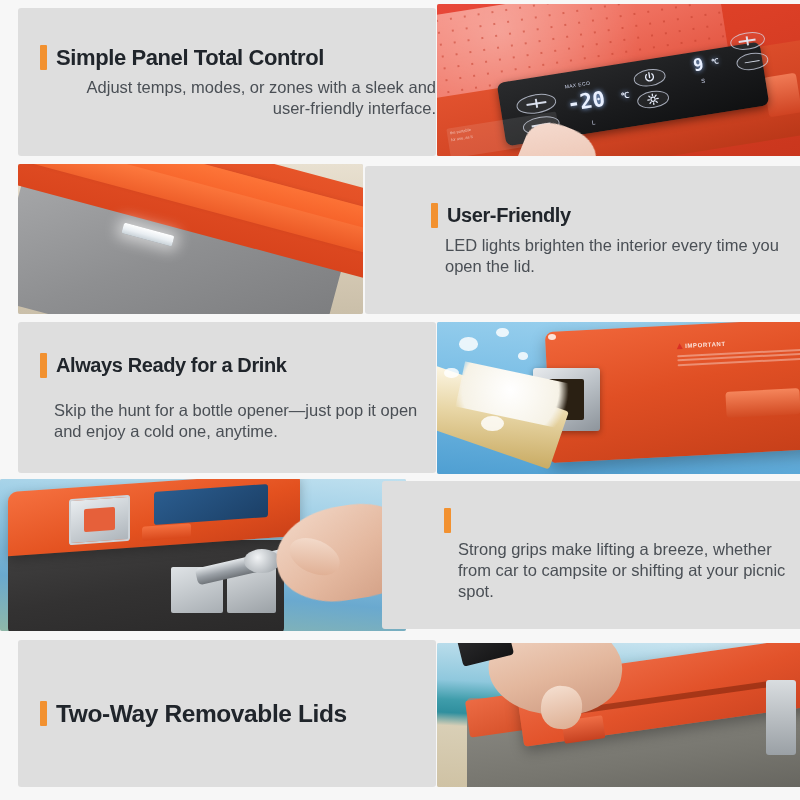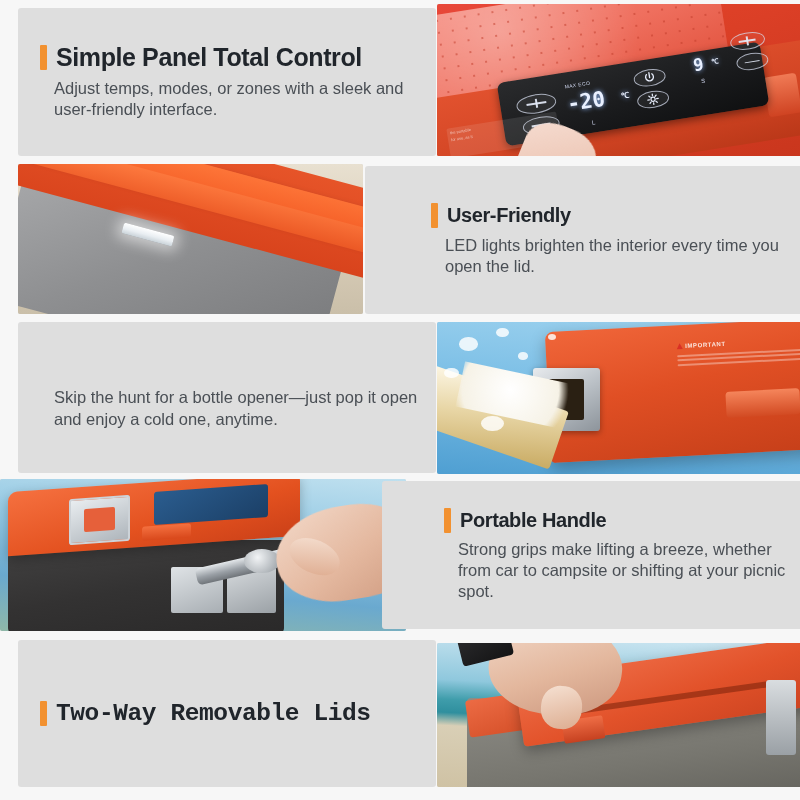--- a/index.html
+++ b/index.html
@@ -46,22 +46,22 @@
   p.desc {
     font-size:16.5px;
     color:#4a4f55;
     line-height:1.28;
     font-weight:normal;
   }
 
   
   #card-1 { left:18px;  top:8px;   width:418px; height:148px; padding-left:22px; }
   #card-1 .accent { width:7px; height:25px; margin-right:9px; }
-  #card-1 h2 { font-size:25px; }
-  #card-1 p.desc { margin-top:7px; padding-left:14px; }
+  #card-1 h2 { font-size:22px; }
+  #card-1 p.desc { margin-top:7px; padding-left:14px;text-align:right; }
   #img-1 { left:437px; top:4px; width:370px; height:152px; }
 
   
   #img-2 { left:18px; top:164px; width:345px; height:150px; }
   #card-2 { left:365px; top:166px; width:442px; height:148px; padding-left:66px; }
   #card-2 .accent { width:7px; height:25px; margin-right:9px; }
   #card-2 p.desc { margin-top:7px; padding-left:14px; }
 
   
   #card-3 { left:18px; top:322px; width:418px; height:151px; padding-left:22px; }
@@ -69,21 +69,21 @@
   #card-3 p.desc { margin-top:22px; padding-left:14px; }
   #img-3 { left:437px; top:322px; width:370px; height:152px; }
 
   
   #img-4 { left:0px; top:479px; width:406px; height:152px; }
   #card-4 { left:382px; top:481px; width:425px; height:148px; padding-left:62px; }
   #card-4 .accent { width:7px; height:25px; margin-right:9px; }
   #card-4 p.desc { margin-top:6px; padding-left:14px; }
 
   
-  #card-5 { left:18px; top:640px; width:418px; height:147px; padding-left:22px;font-family:Liberation Mono, monospace; }
+  #card-5 { left:18px; top:640px; width:418px; height:147px; padding-left:22px; }
   #card-5 .accent { width:7px; height:25px; margin-right:9px; }
   #card-5 h2 { font-size:24.5px; }
   #card-5 p.desc { margin-top:7px; padding-left:14px; }
   #img-5 { left:437px; top:643px; width:370px; height:144px; }
 
   
   .scene { position:absolute; inset:0; }
 
   
   .s1-bg { position:absolute; inset:0; background:linear-gradient(160deg,#e8483a 0%,#dd4027 40%,#c9361d 100%); }
@@ -313,20 +313,24 @@
 
   <div class="text-card" id="card-2">
     <div class="head-row">
       <span class="accent"></span>
       <h2>User-Friendly</h2>
     </div>
     <p class="desc">LED lights brighten the interior every time you open the lid.</p>
   </div>
 
   <div class="text-card" id="card-3">
+    <div class="head-row">
+      <span class="accent"></span>
+      <h2>Always Ready for a Drink</h2>
+    </div>
     <p class="desc">Skip the hunt for a bottle opener—just pop it open and enjoy a cold one, anytime.</p>
   </div>
 
   <div class="img-card" id="img-3">
     <div class="scene">
       <div class="s3-bg"></div>
       <div class="s3-box">
         <div class="s3-label">
           <div>
             <span class="tri"></span><span class="imp">IMPORTANT</span>
@@ -362,21 +366,20 @@
       <div class="s4-bar"></div>
       <div class="s4-knob"></div>
       <div class="s4-hand"></div>
       <div class="s4-thumb"></div>
     </div>
   </div>
 
   <div class="text-card" id="card-4">
     <div class="head-row">
       <span class="accent"></span>
-      <h2>Portable Handle</h2>
     </div>
     <p class="desc">Strong grips make lifting a breeze, whether from car to campsite or shifting at your picnic spot.</p>
   </div>
 
   <div class="text-card" id="card-5">
     <div class="head-row">
       <span class="accent"></span>
       <h2>Two-Way Removable Lids</h2>
     </div>
   </div>

